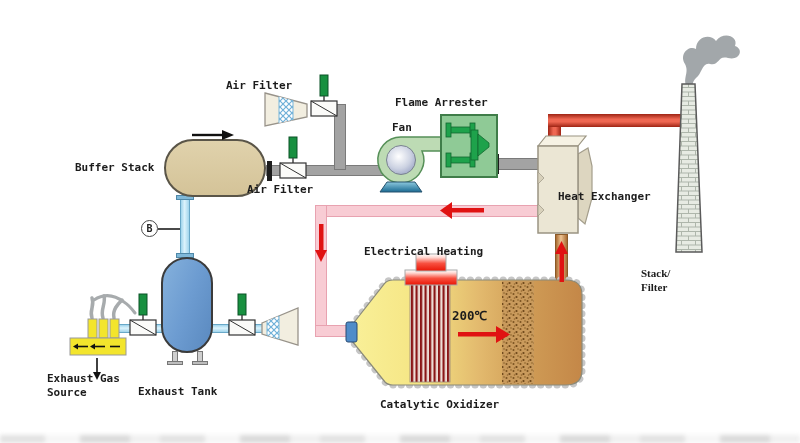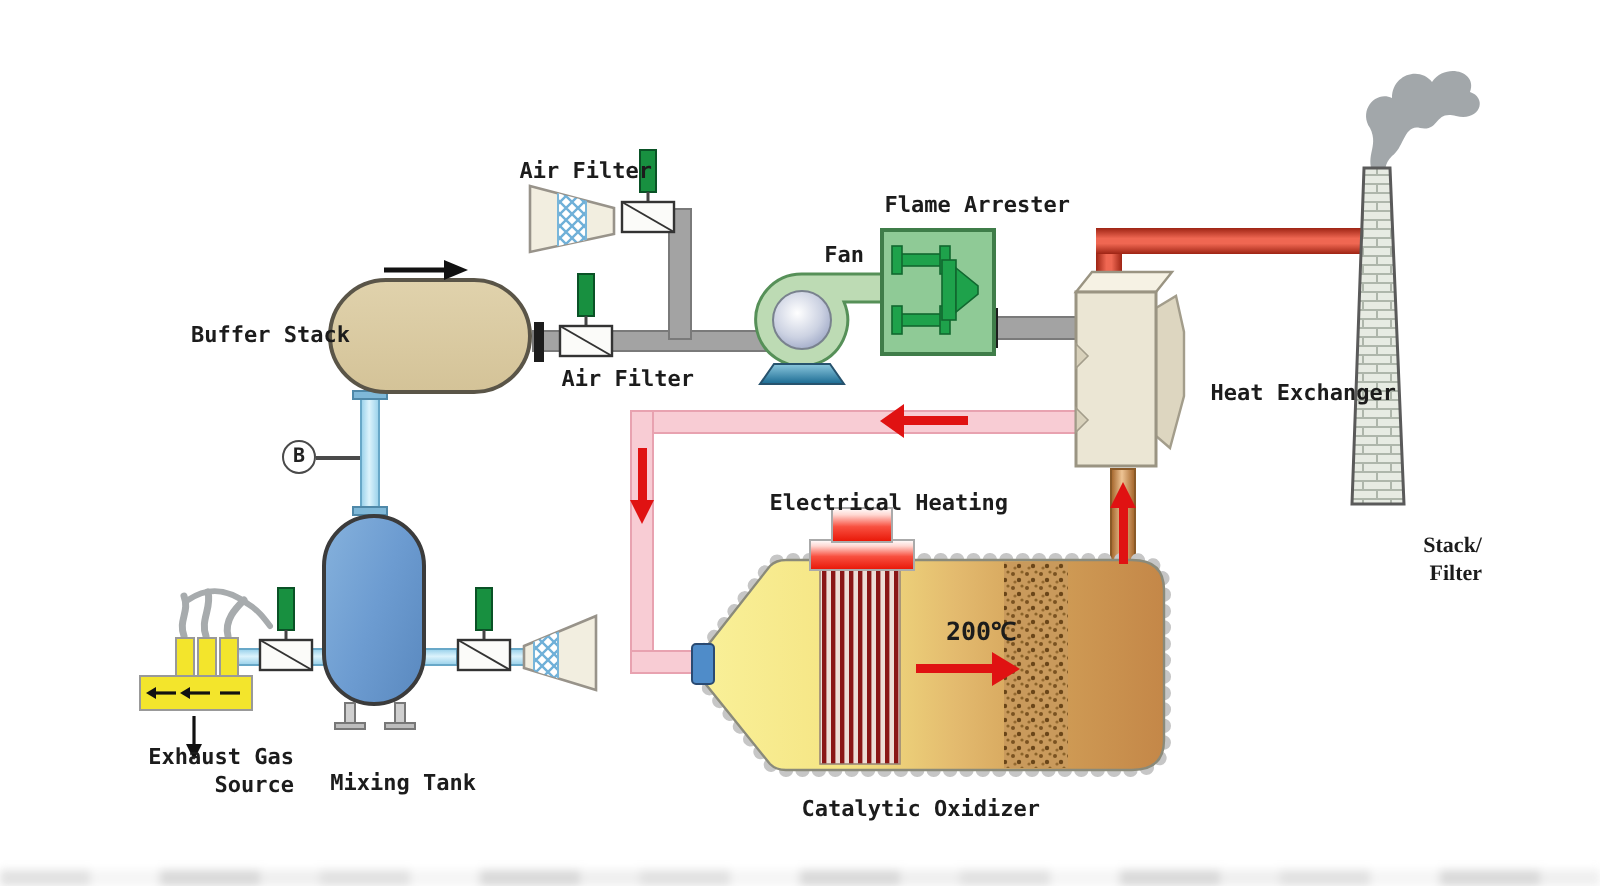--- a/index.html
+++ b/index.html
@@ -1,20 +1,20 @@
 <!DOCTYPE html>
 <html><head>
 <meta charset="utf-8">
 <style>
   html,body{margin:0;padding:0;background:#fff;}
   #stage{position:relative;width:800px;height:443px;background:#ffffff;overflow:hidden;
          font-family:"DejaVu Sans Mono",monospace;}
   .abs{position:absolute;}
   .lbl{position:absolute;font:bold 11px "DejaVu Sans Mono",monospace;color:#1c1c1c;
-       text-align:right;white-space:nowrap;line-height:14px;}
+       text-align:left;white-space:nowrap;line-height:14px;}
   .pipe-gray{position:absolute;background:#a3a3a3;border:1px solid #7a7a7a;box-sizing:border-box;}
   .pipe-blue-v{position:absolute;background:linear-gradient(90deg,#9fd4ec,#dcf3fc 45%,#9fd4ec);
        border:1px solid #68a8c8;box-sizing:border-box;}
   .pipe-blue-h{position:absolute;background:linear-gradient(180deg,#9fd4ec,#dcf3fc 45%,#9fd4ec);
        border:1px solid #68a8c8;box-sizing:border-box;}
   .pipe-pink{position:absolute;background:#f8ccd4;border:1px solid #e8a2b0;box-sizing:border-box;}
   .pipe-red-h{position:absolute;background:linear-gradient(180deg,#9e2414 0%,#ef6752 40%,#ef6752 60%,#9e2414 100%);}
   .pipe-red-v{position:absolute;background:linear-gradient(90deg,#9e2414 0%,#ef6752 40%,#ef6752 60%,#9e2414 100%);}
   .flange{position:absolute;background:#1d1d1d;}
   .cap-blue{position:absolute;background:#7fb8d8;border:1px solid #4f88a8;box-sizing:border-box;}
@@ -241,31 +241,31 @@
     <polygon points="1,16 14,16 7.5,3" fill="#e01212"></polygon>
   </svg>
   <svg class="abs" style="left:455px;top:324px;" width="58" height="20" viewBox="0 0 58 20">
     <rect x="3" y="8" width="38" height="4.5" fill="#e01212"></rect>
     <polygon points="41,2 41,19 55,10.5" fill="#e01212"></polygon>
   </svg>
 
   <div class="lbl" style="left:226px;top:79px;width:100px;">Air Filter</div>
   <div class="lbl" style="left:75px;top:161px;width:100px;">Buffer Stack</div>
   <div class="lbl" style="left:247px;top:183px;width:100px;">Air Filter</div>
-  <div class="lbl" style="left:372px;top:121px;width:60px;">Fan</div>
+  <div class="lbl" style="left:392px;top:121px;width:60px;">Fan</div>
   <div class="lbl" style="left:395px;top:96px;width:140px;">Flame Arrester</div>
   <div class="lbl" style="left:558px;top:190px;width:140px;">Heat Exchanger</div>
   <div class="lbl" style="left:641px;top:266px;width:100px;font-family:Liberation Serif, serif;">
     <span style="display:block;">Stack/</span>
     <span style="display:block;">Filter</span>
   </div>
   <div class="lbl" style="left:364px;top:245px;width:140px;">Electrical Heating</div>
   <div class="lbl" style="left:452px;top:309px;width:56px;font-size:12.5px;">200℃</div>
   <div class="lbl" style="left:380px;top:398px;width:140px;">Catalytic Oxidizer</div>
   <div class="lbl" style="left:47px;top:372px;width:100px;">
     <span style="display:block;">Exhaust Gas</span>
     <span style="display:block;">Source</span>
   </div>
-  <div class="lbl" style="left:138px;top:385px;width:100px;">Mixing Tank</div>
+  <div class="lbl" style="left:138px;top:385px;width:100px;">Exhaust Tank</div>
 
   <div class="abs" style="left:0;top:435px;width:800px;height:8px;opacity:0.5;filter:blur(2px);
               background:repeating-linear-gradient(90deg,#c4c4c4 0 45px,#ececec 45px 80px,#b4b4b4 80px 130px,#e0e0e0 130px 160px);"></div>
 </div>
 
 </body></html>

